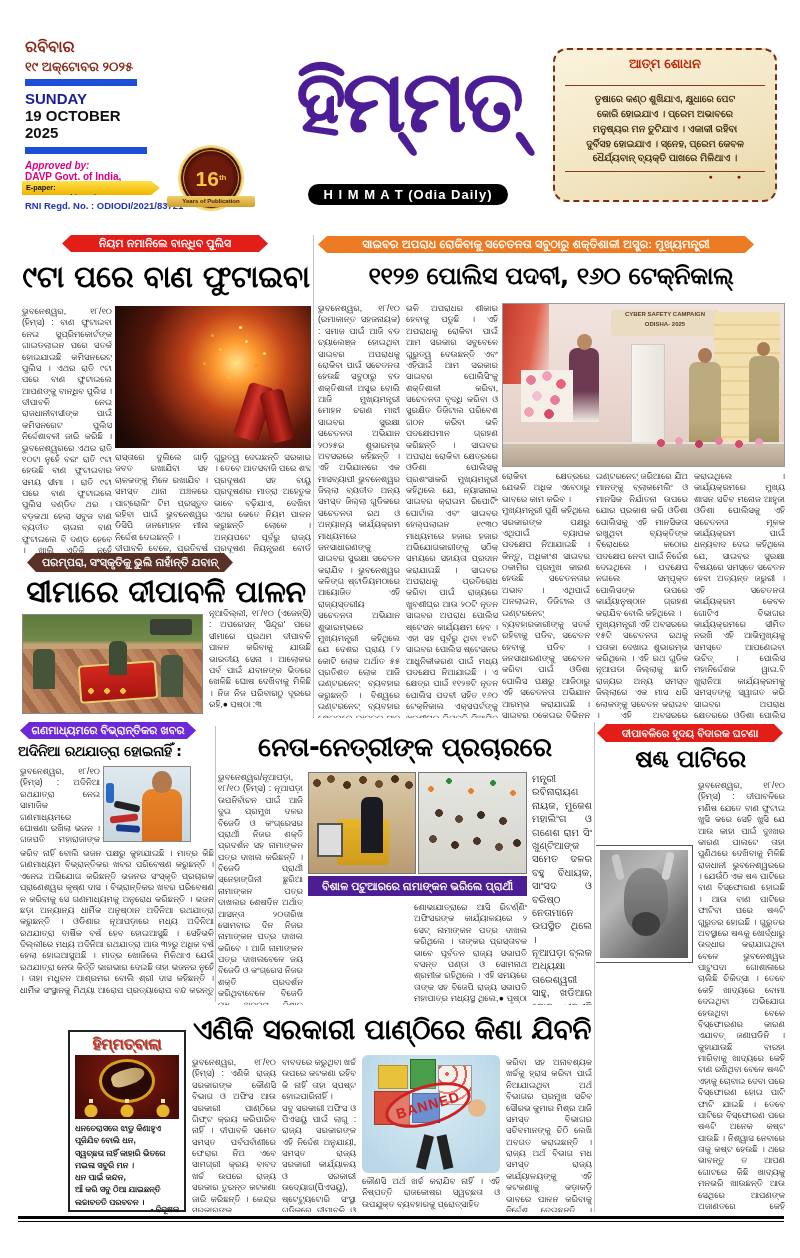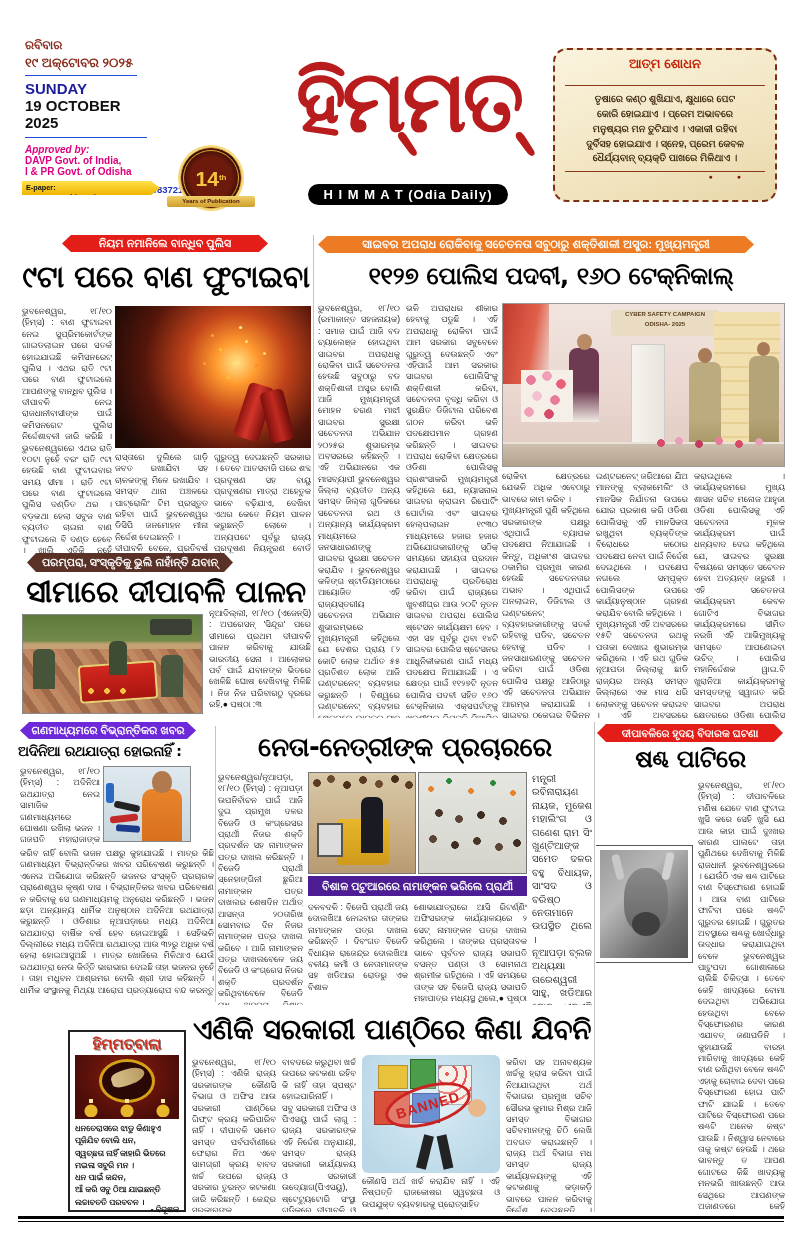--- a/index.html
+++ b/index.html
@@ -7,54 +7,54 @@
 #page{position:relative;width:800px;height:1258px;background:#fff;margin:0 auto;overflow:hidden}
 .abs{position:absolute}
 .bt{font-size:8.5px;line-height:1.34;text-align:justify;color:#161616;overflow:hidden;white-space:pre-line}
 .hl{font-weight:900;color:#000;text-align:center;font-family:"DejaVu Sans",sans-serif;letter-spacing:-0.4px;overflow:hidden}
 .kicker{display:flex;align-items:center;justify-content:center;color:#fff;font-weight:bold;overflow:hidden;
  clip-path:polygon(9px 0,calc(100% - 9px) 0,100% 50%,calc(100% - 9px) 100%,9px 100%,0 50%)}
 .vrule{position:absolute;width:1px;background:#c2c2c2}
 .photo{position:absolute;overflow:hidden}
 .maroon{color:#8a2818;font-weight:bold}
 .cap{background:#4c1d95;color:#fff;font-weight:bold;display:flex;align-items:center;justify-content:center;font-size:11px;overflow:hidden}
-.dotline{border-bottom:1px solid #1d4ed8}
+.dotline{border-bottom:7px solid #1d4ed8}
 </style>
 </head>
 <body>
 
 <div id="page">
 
   <div class="abs" style="left:0;top:0;width:800px;height:210px">
 
     <div class="abs" style="left:25px;top:38px;width:165px">
-      <div class="maroon" style="font-size:12px">ରବିବାର</div>
+      <div class="maroon" style="font-size:16px">ରବିବାର</div>
       <div class="maroon dotline" style="font-size:13px;padding:3px 0 4px;width:112px">୧୯ ଅକ୍ଟୋବର ୨୦୨୫</div>
       <div style="font-size:15px;font-weight:900;color:#1c1c9c;margin-top:4px">SUNDAY</div>
       <div class="dotline" style="font-size:15px;font-weight:900;color:#111;padding-bottom:6px;width:122px">19 OCTOBER 2025</div>
       <div style="font-size:10px;font-weight:bold;font-style:italic;color:#e0007f;margin-top:6px">Approved by:</div>
       <div style="font-size:10px;font-weight:bold;color:#e0007f">DAVP Govt. of India,</div>
       <div style="font-size:10px;font-weight:bold;color:#e0007f">I &amp; PR Govt. of Odisha</div>
       <div style="font-size:9.5px;font-weight:bold;color:#2233bb;margin-top:7px;width:170px">RNI Regd. No. : ODIODI/2021/83721</div>
     </div>
 
     <div class="abs" style="left:22px;top:181px;width:138px;height:14px;background:linear-gradient(180deg,#ffe14a,#f0b400);clip-path:polygon(0 0,calc(100% - 9px) 0,100% 50%,calc(100% - 9px) 100%,0 100%);padding:2px 10px 0 4px">
       <div style="font-size:7.3px;font-weight:900;color:#111">E-paper: www.epaper.himmatnews.com</div>
       <div style="font-size:7.3px;font-weight:900;color:#111;margin-top:2px">News Portal : www.himmatnews.com</div>
     </div>
 
     <div class="abs" style="left:180px;top:147px;width:62px;height:62px;border-radius:50%;background:radial-gradient(circle,#6b1a0c 55%,#3f0e06 75%);border:4px double #d9a92f;display:flex;align-items:center;justify-content:center;box-shadow:0 0 0 2px #f5d97a">
       <div style="text-align:center;line-height:1">
-        <span style="font-size:21px;font-weight:900;color:#f5c542">14</span><span style="font-size:8px;font-weight:bold;color:#f5c542;vertical-align:super">th</span>
+        <span style="font-size:21px;font-weight:900;color:#f5c542">16</span><span style="font-size:8px;font-weight:bold;color:#f5c542;vertical-align:super">th</span>
       </div>
     </div>
     <div class="abs" style="left:167px;top:196px;width:88px;height:11px;background:linear-gradient(180deg,#f0cf6a,#cf9f2c);color:#4a1505;font-size:6px;font-weight:bold;text-align:center;line-height:11px;border-radius:2px">Years of Publication</div>
 
     <div class="abs" style="left:248px;top:26px;width:320px;height:184px;text-align:center">
-      <div style="font-size:86px;font-weight:900;color:#b91c1c;line-height:150px;letter-spacing:-4px;overflow:hidden;height:156px;text-shadow:2px 2px 0 #fff,-2px -2px 0 #fff">ହିମ୍ମତ୍</div>
+      <div style="font-size:86px;font-weight:900;color:#4c1d95;line-height:150px;letter-spacing:-4px;overflow:hidden;height:156px;text-shadow:2px 2px 0 #fff,-2px -2px 0 #fff">ହିମ୍ମତ୍</div>
       <div style="display:inline-block;background:#000;color:#fff;font-size:13px;font-weight:bold;letter-spacing:1px;border-radius:14px;padding:3px 16px;margin-top:2px">H I M M A T   (Odia Daily)</div>
     </div>
 
     <div class="abs" style="left:553px;top:48px;width:224px;height:154px;background:linear-gradient(160deg,#faf3dd,#f0e2bc 70%,#e8d6a8);border:2px dashed #7c2f16;border-radius:14px;padding:6px 10px;text-align:center">
       <div style="font-size:13px;font-weight:700;color:#c22000;border-bottom:1.5px solid #8a3a1a;padding-bottom:13px">ଆତ୍ମ ଶୋଧନ</div>
       <div style="font-size:9.6px;font-weight:bold;color:#3f2a10;margin-top:6px;line-height:1.55;white-space:pre-line;border-bottom:1.5px solid #8a3a1a;padding-bottom:5px">ତୃଷାରେ କଣ୍ଠ ଶୁଖିଯାଏ, କ୍ଷୁଧାରେ ପେଟ
 କୋରି ହୋଇଯାଏ । ପ୍ରେମ ଅଭାବରେ
 ମନୁଷ୍ୟର ମନ ତୁଟିଯାଏ । ଏକାକୀ ରହିବା
 ଦୁର୍ବିସହ ହୋଇଯାଏ । ସ୍ନେହ, ପ୍ରେମ କେବଳ
 ଧୈର୍ଯ୍ୟବାନ୍ ବ୍ୟକ୍ତି ପାଖରେ ମିଳିଥାଏ ।</div>
@@ -147,21 +147,20 @@
     <div style="position:absolute;left:8px;bottom:16px;width:26px;height:34px;background:#ddd;border:2px solid #555"></div>
     <div style="position:absolute;left:52px;top:24px;width:22px;height:56px;background:#1a1a22;border-radius:7px 7px 0 0"></div>
   </div>
   <div class="photo" style="left:418px;top:772px;width:109px;height:102px;border:1px solid #777;background:linear-gradient(180deg,#e6e6e2 0%,#d4d4cc 100%)">
     <div style="position:absolute;left:0;top:0;width:109px;height:102px;background:radial-gradient(circle 3px at 12px 16px,#e8822a 90%,transparent),radial-gradient(circle 3px at 30px 8px,#2a8a3a 90%,transparent),radial-gradient(circle 3px at 52px 18px,#e8822a 90%,transparent),radial-gradient(circle 3px at 74px 10px,#2a8a3a 90%,transparent),radial-gradient(circle 3px at 94px 20px,#e8822a 90%,transparent),radial-gradient(circle 4px at 20px 40px,#4a342a 90%,transparent),radial-gradient(circle 4px at 40px 46px,#5a4436 90%,transparent),radial-gradient(circle 4px at 62px 42px,#3f2c20 90%,transparent),radial-gradient(circle 4px at 84px 48px,#4a342a 90%,transparent),radial-gradient(circle 4px at 14px 66px,#5a4436 90%,transparent),radial-gradient(circle 4px at 36px 72px,#3f2c20 90%,transparent),radial-gradient(circle 4px at 58px 68px,#4a342a 90%,transparent),radial-gradient(circle 4px at 80px 74px,#5a4436 90%,transparent),radial-gradient(circle 4px at 98px 70px,#3f2c20 90%,transparent),transparent"></div>
   </div>
   <div class="abs cap" style="left:308px;top:876px;width:219px;height:20px">ବିଶାଳ ପଟୁଆରରେ ନାମାଙ୍କନ ଭରିଲେ ପ୍ରାର୍ଥୀ</div>
 
   <div class="abs bt" style="left:532px;top:772px;width:60px;height:233px;font-size:10px">ମନ୍ତ୍ରୀ ରବିନାରାୟଣ ନାୟକ, ମୁକେଶ ମହାଲିଂଗ ଓ ଗଣେଶ ରାମ ସିଂ ଖୁଣ୍ଟିଆଙ୍କ ସମେତ ଦଳର ବହୁ ବିଧାୟକ, ସାଂସଦ ଓ ବରିଷ୍ଠ ନେତାମାନେ ଉପସ୍ଥିତ ଥିଲେ ।
 ନୂଆପଡ଼ା ବ୍ଲକ ଅଧ୍ୟକ୍ଷା ତାରେଶ୍ୱରୀ ସାହୁ, ଖଡିଆର ଜୋନ ଏନଏସି ଅଧ୍ୟକ୍ଷା ଖେଳିଆ ବେନ, ଭୋଜରାଜ ଦୁବେ ଓ ନୂଆପଡ଼ା ଏନଏସିର ଉପାଧ୍ୟକ୍ଷ ମଧ ଉପସ୍ଥିତ ଥିଲେ । ଏହି ସମସ୍ତେ ବିଜେଡି ଛାଡ଼ି ରାଜ୍ୟର ଅନ୍ୟ ସମସ୍ତ ଜିଲ୍ଲାରେ ଏକ ମାସ ଧରି ଲୋକଙ୍କୁ ସଚେତନ କରାଇବ । ଏହି ଅବସରରେ ମୁଖ୍ୟମନ୍ତ୍ରୀ ଉପସ୍ଥିତ ଅତିଥି, ସରକାରୀ ଅଧିକାରୀ ଓ ଛାତ୍ରଛାତ୍ରୀ ମାନଙ୍କୁ ସାଇବର ସୁରକ୍ଷା ସମ୍ବନ୍ଧିତ ଏକ ଶପଥ ପାଠ</div>
-  <div class="abs bt" style="left:308px;top:902px;width:100px;height:103px">ଦଳବଦଳି : ବିଜେପି ପ୍ରାର୍ଥୀ ଜୟ ଦୋଲଖିଆ ନେଇବାର ତାଙ୍କର ନାମାଙ୍କନ ପତ୍ର ଦାଖଲ କରିଛନ୍ତି । ଦିବଂଗତ ବିଜେଡି ବିଧାୟକ ରାଜେନ୍ଦ୍ର ଦୋଲଖିଆ ବଳୀୟ କର୍ମୀ ଓ ନେତାମାନଙ୍କ ସହ ଖଡିଆର ରୋଡରୁ ଏକ ବିଶାଳ</div>
   <div class="abs bt" style="left:414px;top:902px;width:113px;height:103px">ଶୋଭାଯାତ୍ରାରେ ଆସି ରିଟର୍ଣ୍ଣିଂ ଅଫିସରଙ୍କ କାର୍ଯ୍ୟାଳୟରେ ୨ ସେଟ୍ ନାମାଙ୍କନ ପତ୍ର ଦାଖଲ କରିଥିଲେ । ତାଙ୍କର ପ୍ରସ୍ତାବକ ଭାବେ ପୂର୍ବତନ ରାଜ୍ୟ ସଭାପତି ବସନ୍ତ ପଣ୍ଡା ଓ ସୋମନାଥ ଶ୍ରମୀକ ରହିଥିଲେ । ଏହି ସମୟରେ ତାଙ୍କ ସହ ବିଜେପି ରାଜ୍ୟ ସଭାପତି ମହାପାତ୍ର ମଧ୍ୟସ୍ଥ ଥିଲେ,● ପୃଷ୍ଠା :୩</div>
 
   <div class="vrule" style="left:594px;top:722px;height:490px"></div>
 
   <div class="abs kicker" style="left:597px;top:724px;width:186px;height:18px;background:#e31e18;font-size:10.5px">ଦୀପାବଳିରେ ହୃଦୟ ବିଦାରକ ଘଟଣା</div>
   <div class="abs hl" style="left:596px;top:744px;width:189px;height:32px;font-size:24px;line-height:30px">ଷଣ୍ଢ ପାଟିରେ ବିସ୍ଫୋରଣ</div>
   <div class="abs" style="left:596px;top:780px;width:189px;height:432px;overflow:hidden">
     <div class="photo" style="position:relative;float:left;left:0;top:66px;width:96px;height:116px;margin:0 6px 6px 0;border:4px solid #fff;outline:1px solid #555;background:linear-gradient(135deg,#9a9a9a,#b8b8b8 35%,#6e6e6e 75%,#555)">
       <div style="position:absolute;left:24px;top:18px;width:44px;height:64px;background:linear-gradient(180deg,#8a8a8a,#666);border-radius:45% 45% 40% 40%"></div>
       <div style="position:absolute;left:14px;top:4px;width:8px;height:26px;background:#c8c8c8;border-radius:4px;transform:rotate(-14deg)"></div>

